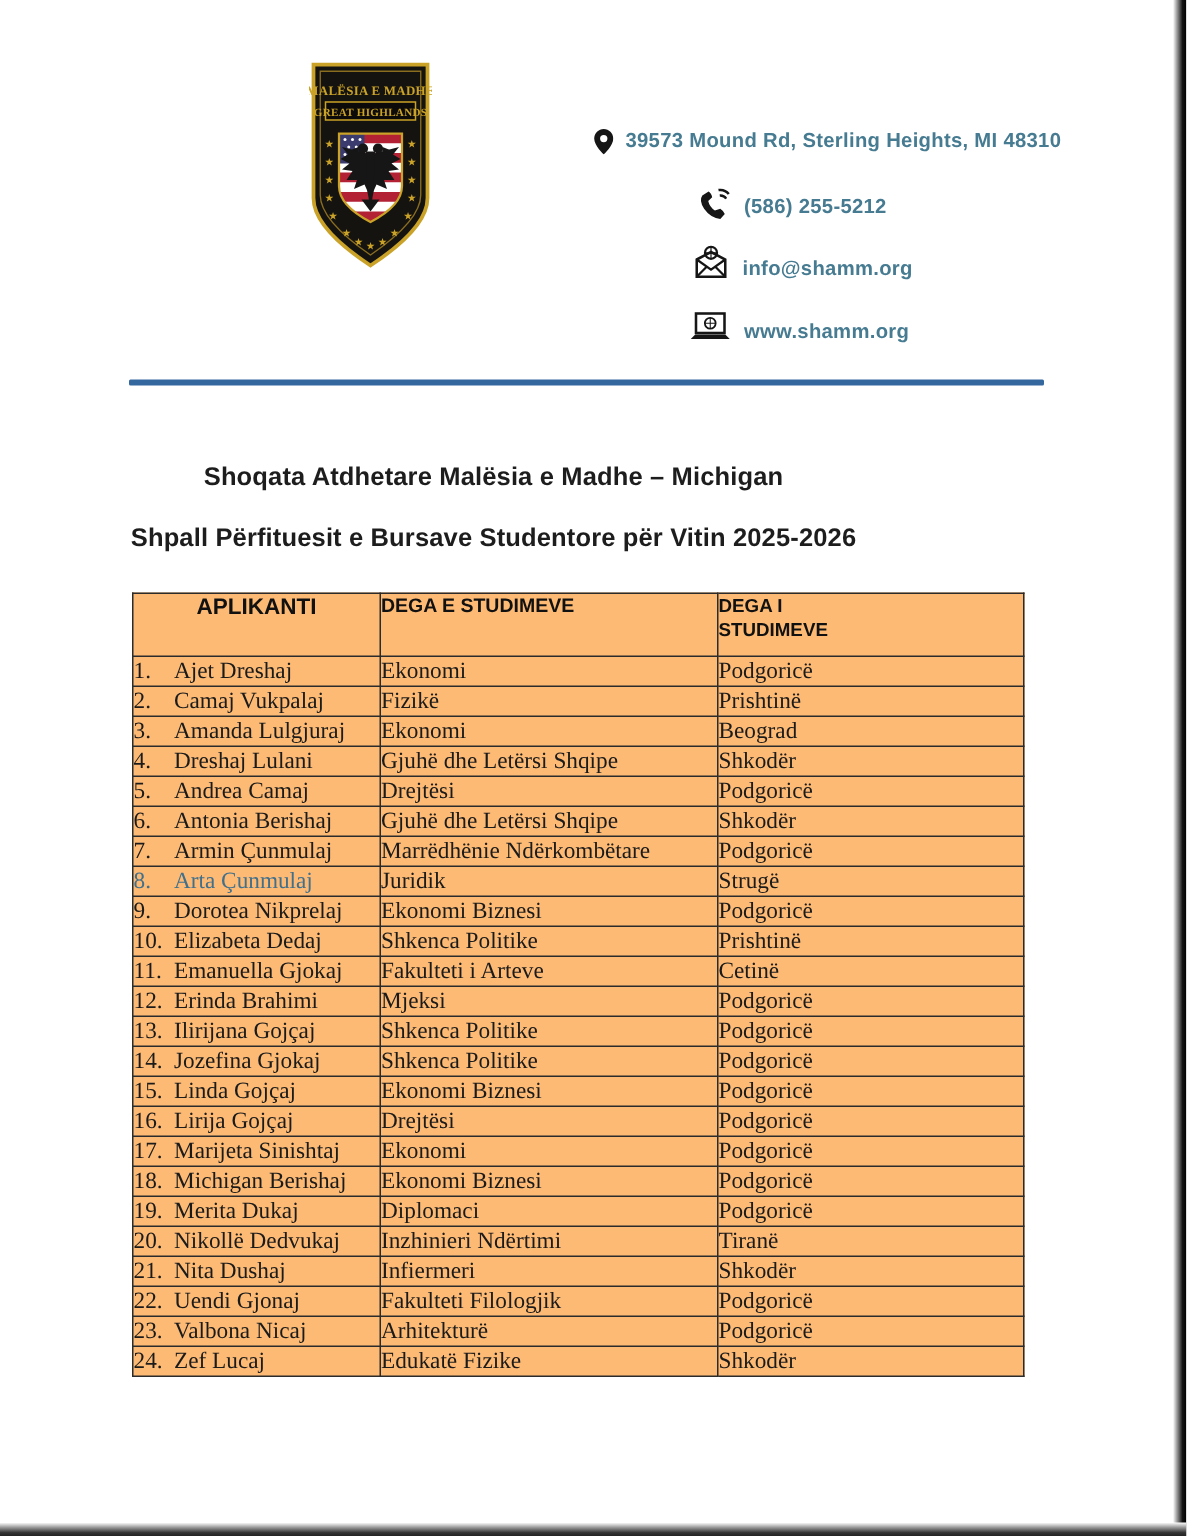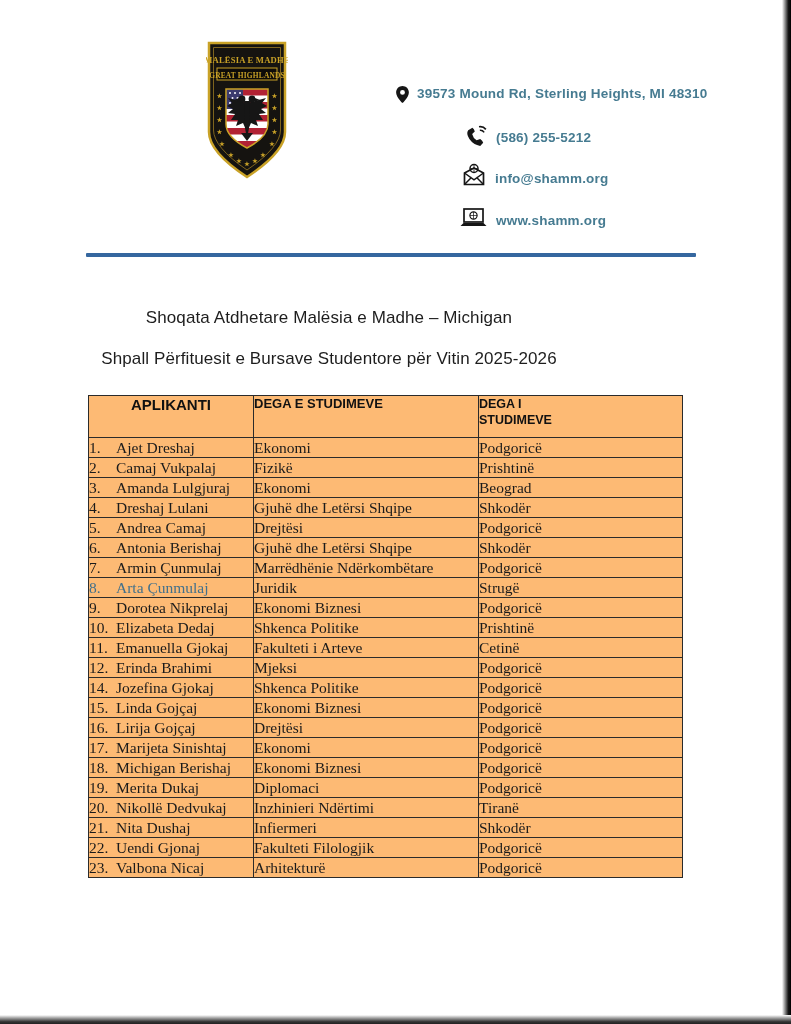--- a/index.html
+++ b/index.html
@@ -15,21 +15,21 @@
   .line-phone{left:464px;top:88px;}
   .line-email{left:461px;top:127px;}
   .line-web{left:458px;top:171px;}
 
   
   .divider{position:absolute;left:86px;top:253px;width:610px;height:4px;
         background:var(--accent);border-radius:1px;}
 
   
   .doc-title{position:absolute;left:0;width:658px;text-align:center;
-        font-weight:normal;font-size:17px;color:#1d1d1d;letter-spacing:.1px;}
+        font-weight:bold;font-size:17px;color:#1d1d1d;letter-spacing:.1px;}
   .title-1{top:308px;}
   .title-2{top:349px;}
 
   
   table.rec{position:absolute;left:88px;top:395px;border-collapse:collapse;
         width:594px;table-layout:fixed;background:#fdba74;}
   table.rec col.c1{width:165px;} table.rec col.c2{width:225px;} table.rec col.c3{width:204px;}
   table.rec th,table.rec td{border:1px solid #2b2b2b;padding:0;margin:0;}
   table.rec thead tr{height:42px;}
   table.rec th{vertical-align:top;font-family:"Liberation Sans",sans-serif;color:#111;}
@@ -237,20 +237,25 @@
           <td class="c-app"><span class="rn">11.</span><span>Emanuella Gjokaj</span></td>
           <td class="c-field">Fakulteti i Arteve</td>
           <td class="c-place">Cetinë</td>
         </tr>
       <tr>
           <td class="c-app"><span class="rn">12.</span><span>Erinda Brahimi</span></td>
           <td class="c-field">Mjeksi</td>
           <td class="c-place">Podgoricë</td>
         </tr>
       <tr>
+          <td class="c-app"><span class="rn">13.</span><span>Ilirijana Gojçaj</span></td>
+          <td class="c-field">Shkenca Politike</td>
+          <td class="c-place">Podgoricë</td>
+        </tr>
+      <tr>
           <td class="c-app"><span class="rn">14.</span><span>Jozefina Gjokaj</span></td>
           <td class="c-field">Shkenca Politike</td>
           <td class="c-place">Podgoricë</td>
         </tr>
       <tr>
           <td class="c-app"><span class="rn">15.</span><span>Linda Gojçaj</span></td>
           <td class="c-field">Ekonomi Biznesi</td>
           <td class="c-place">Podgoricë</td>
         </tr>
       <tr>
@@ -286,18 +291,23 @@
       <tr>
           <td class="c-app"><span class="rn">22.</span><span>Uendi Gjonaj</span></td>
           <td class="c-field">Fakulteti Filologjik</td>
           <td class="c-place">Podgoricë</td>
         </tr>
       <tr>
           <td class="c-app"><span class="rn">23.</span><span>Valbona Nicaj</span></td>
           <td class="c-field">Arhitekturë</td>
           <td class="c-place">Podgoricë</td>
         </tr>
+      <tr>
+          <td class="c-app"><span class="rn">24.</span><span>Zef Lucaj</span></td>
+          <td class="c-field">Edukatë Fizike</td>
+          <td class="c-place">Shkodër</td>
+        </tr>
     </tbody>
   </table>
 
   <div class="edge-right"></div>
   <div class="edge-bottom"></div>
 </div>
 
 </body></html>

